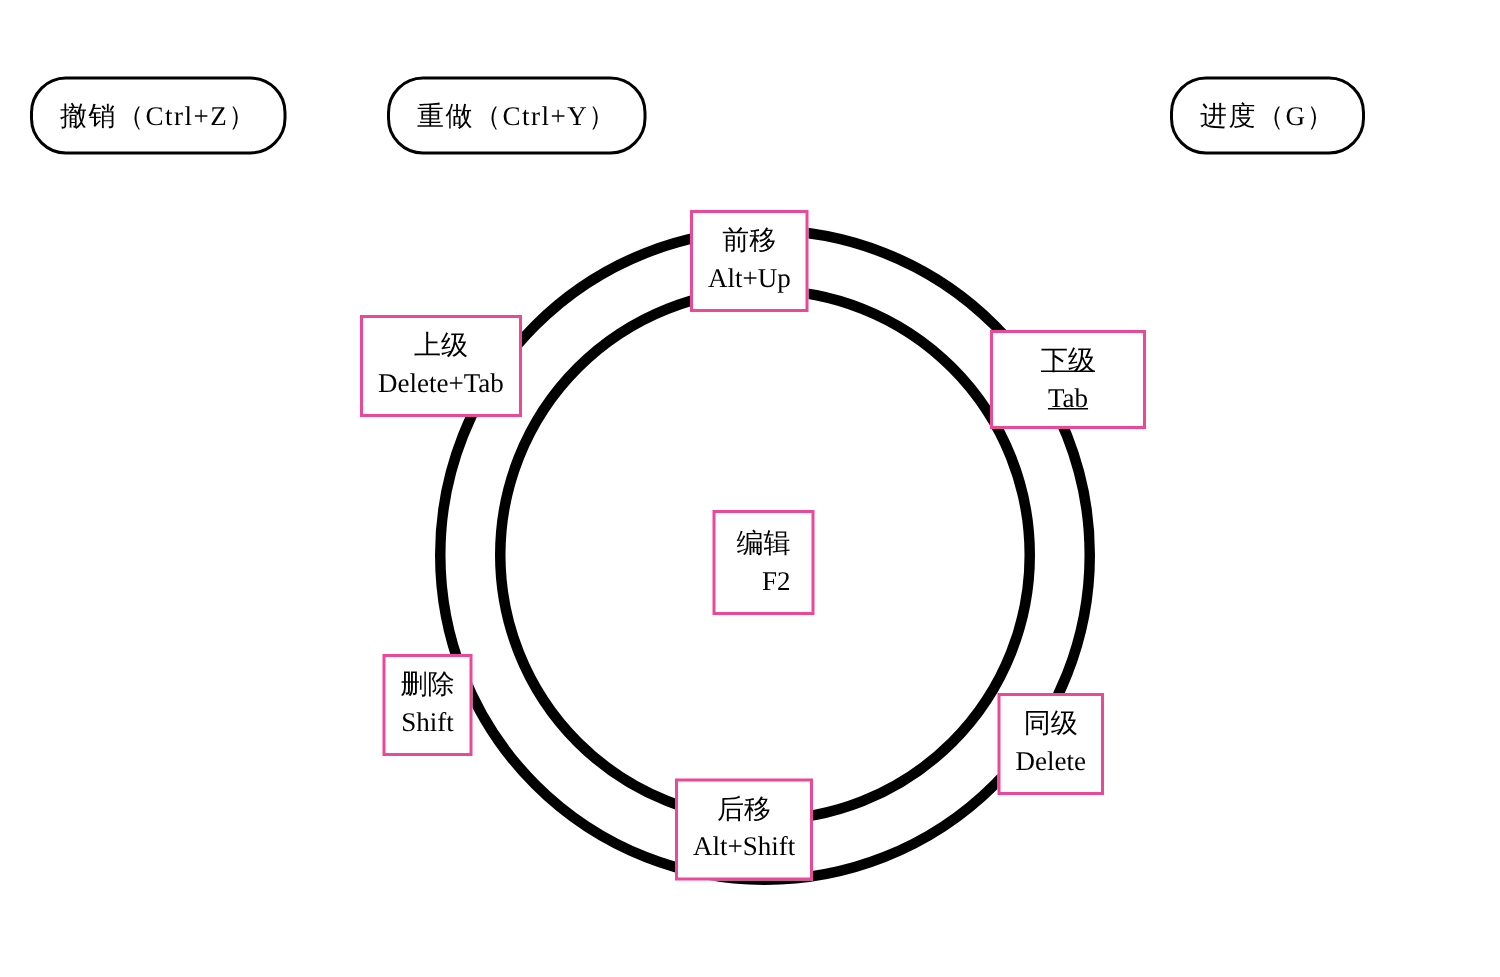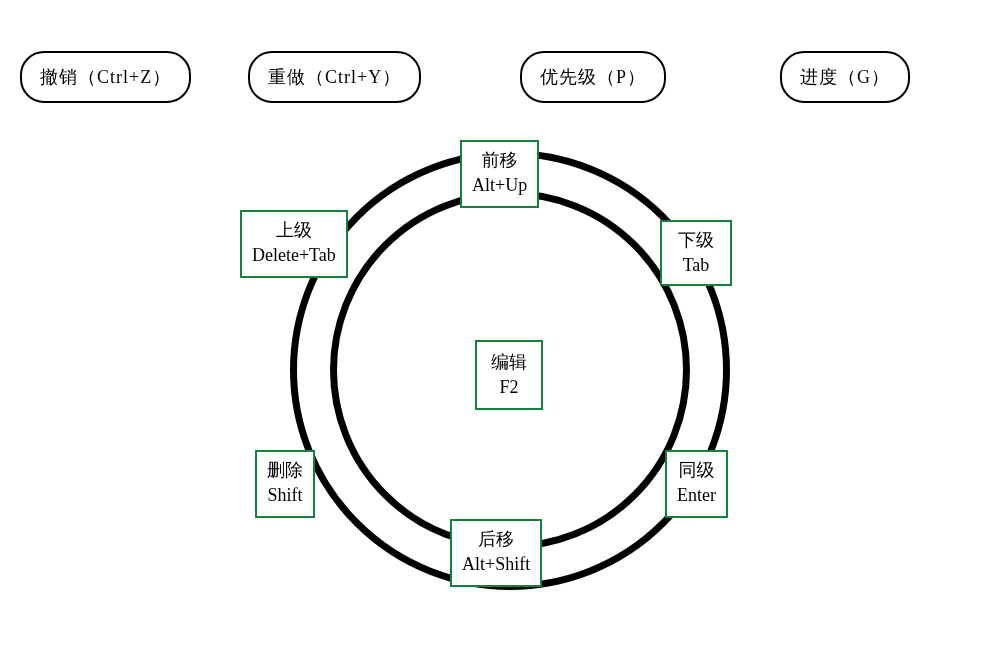--- a/index.html
+++ b/index.html
@@ -52,81 +52,78 @@
     border: 7px solid #000;
   }
   .ring-inner {
     left: 40px; top: 40px;
     width: 360px; height: 360px;
     border: 7px solid #000;
   }
   
   .box {
     position: absolute;
-    border: 2px solid #15803d;
+    border: 2px solid #ec4899;
     background: #fff;
     text-align: center;
     padding: 6px 10px 8px 10px;
     line-height: 1.4;
     white-space: nowrap;
   }
   .box .t1 { display: block; }
   .box .t2 { display: block; }
 </style>
 </head>
 <body>
 
 <div class="page">
 
   <div class="pill" style="left:20px;">
     <span>撤销（Ctrl+Z）</span>
   </div>
-  <div class="pill" style="left:248px;">
+  <div class="pill" style="left:258px;">
     <span>重做（Ctrl+Y）</span>
-  </div>
-  <div class="pill" style="left:520px;">
-    <span>优先级（P）</span>
   </div>
   <div class="pill" style="left:780px;font-family:Liberation Serif, serif;">
     <span>进度（G）</span>
   </div>
 
   <div class="wheel">
     <div class="ring-outer"></div>
     <div class="ring-inner"></div>
 
-    <div class="box" style="left:185px; top:190px; padding:8px 14px;">
+    <div class="box" style="left:185px; top:190px; padding:8px 14px;text-align:right;">
       <span class="t1">编辑</span>
       <span class="t2">F2</span>
     </div>
 
     <div class="box" style="left:170px; top:-10px;">
       <span class="t1">前移</span>
       <span class="t2">Alt+Up</span>
     </div>
 
     <div class="box" style="left:160px; top:369px;">
       <span class="t1">后移</span>
       <span class="t2">Alt+Shift</span>
     </div>
 
     <div class="box" style="left:-50px; top:60px;">
       <span class="t1">上级</span>
       <span class="t2">Delete+Tab</span>
     </div>
 
-    <div class="box" style="left:370px; top:70px; padding:6px 16px;">
+    <div class="box" style="left:370px; top:70px; padding:6px 32px;text-decoration:underline;">
       <span class="t1">下级</span>
       <span class="t2">Tab</span>
     </div>
 
-    <div class="box" style="left:-35px; top:300px;">
+    <div class="box" style="left:-35px; top:286px;">
       <span class="t1">删除</span>
       <span class="t2">Shift</span>
     </div>
 
-    <div class="box" style="left:375px; top:300px;">
+    <div class="box" style="left:375px; top:312px;">
       <span class="t1">同级</span>
-      <span class="t2">Enter</span>
+      <span class="t2">Delete</span>
     </div>
 
   </div>
 </div>
 
 </body></html>

